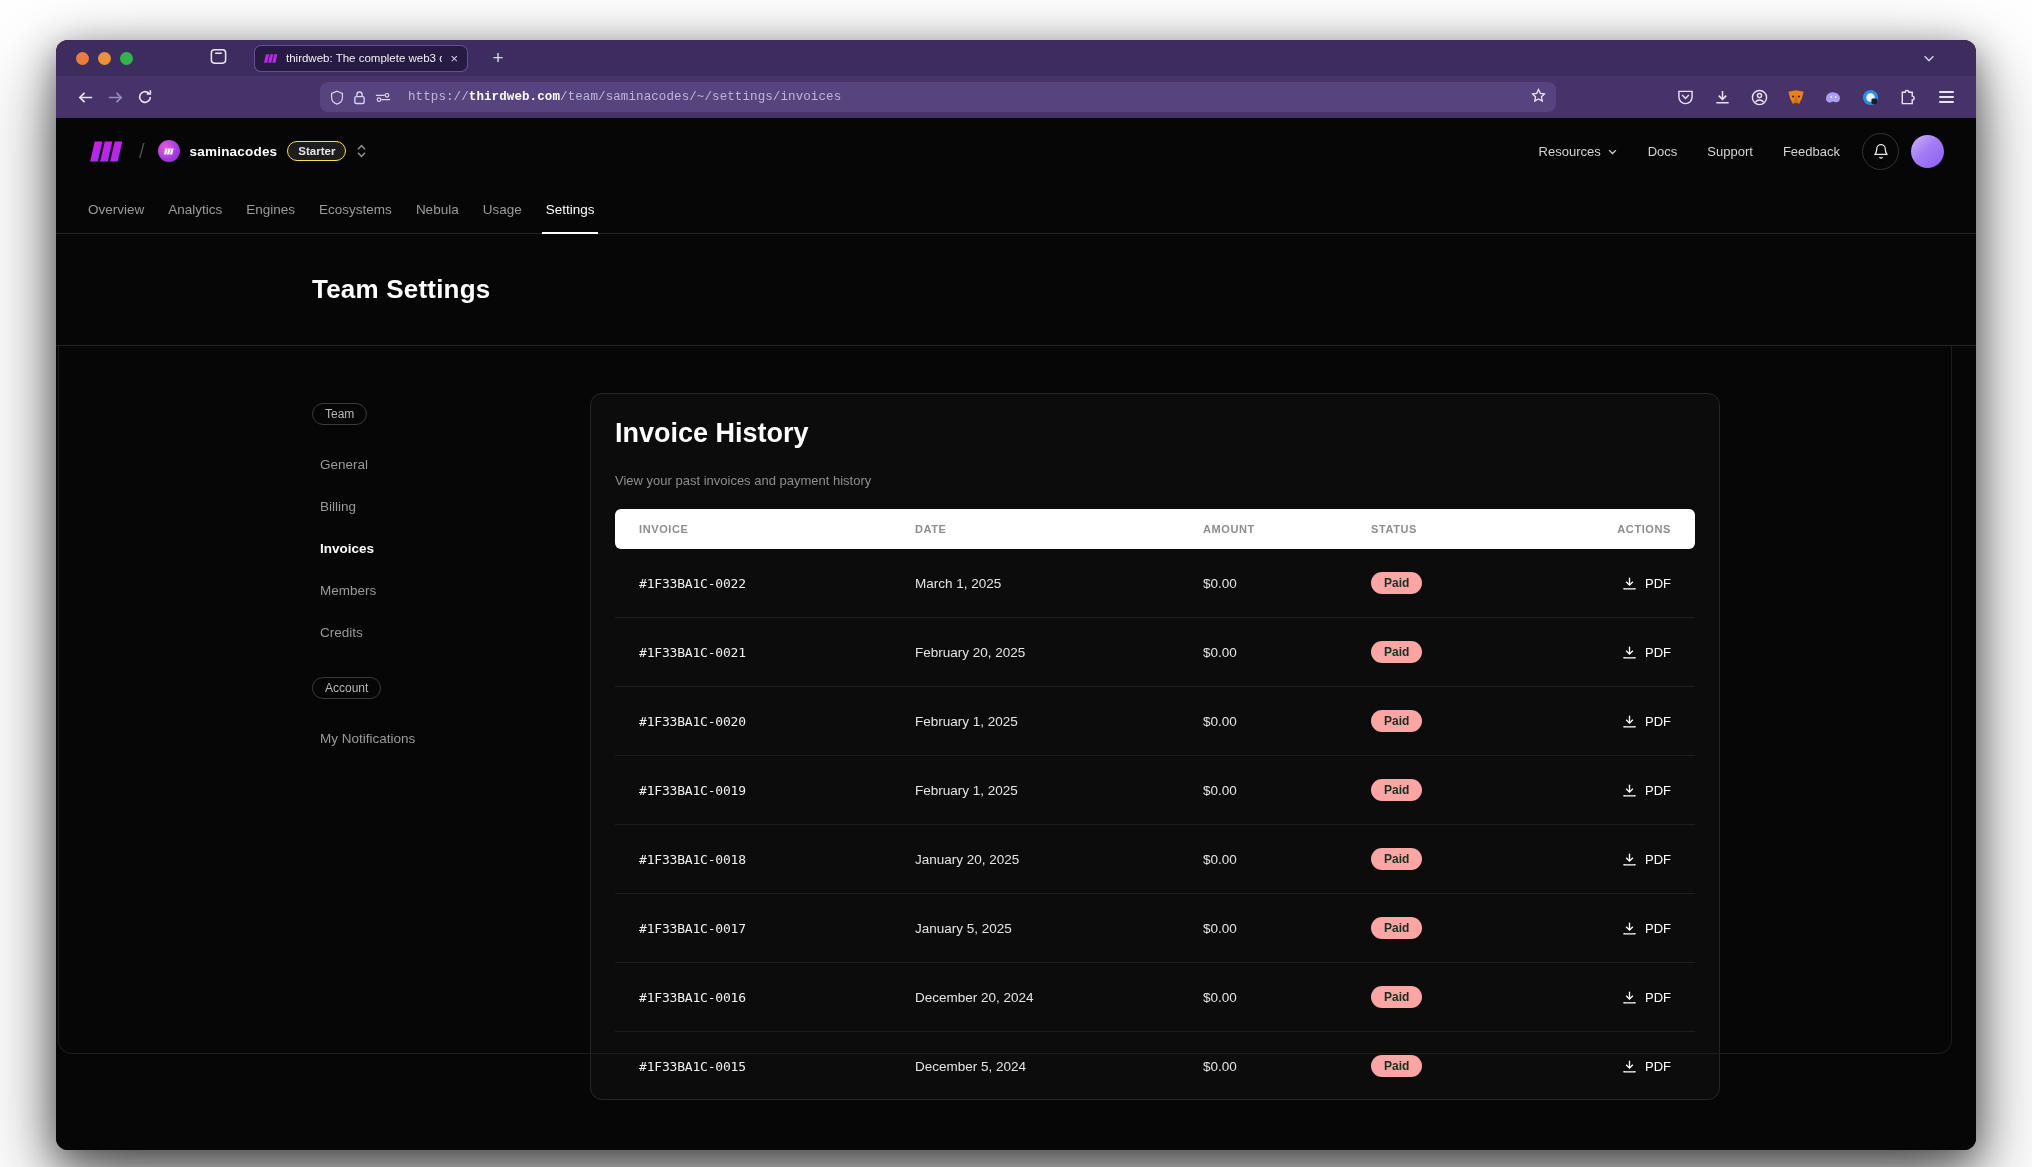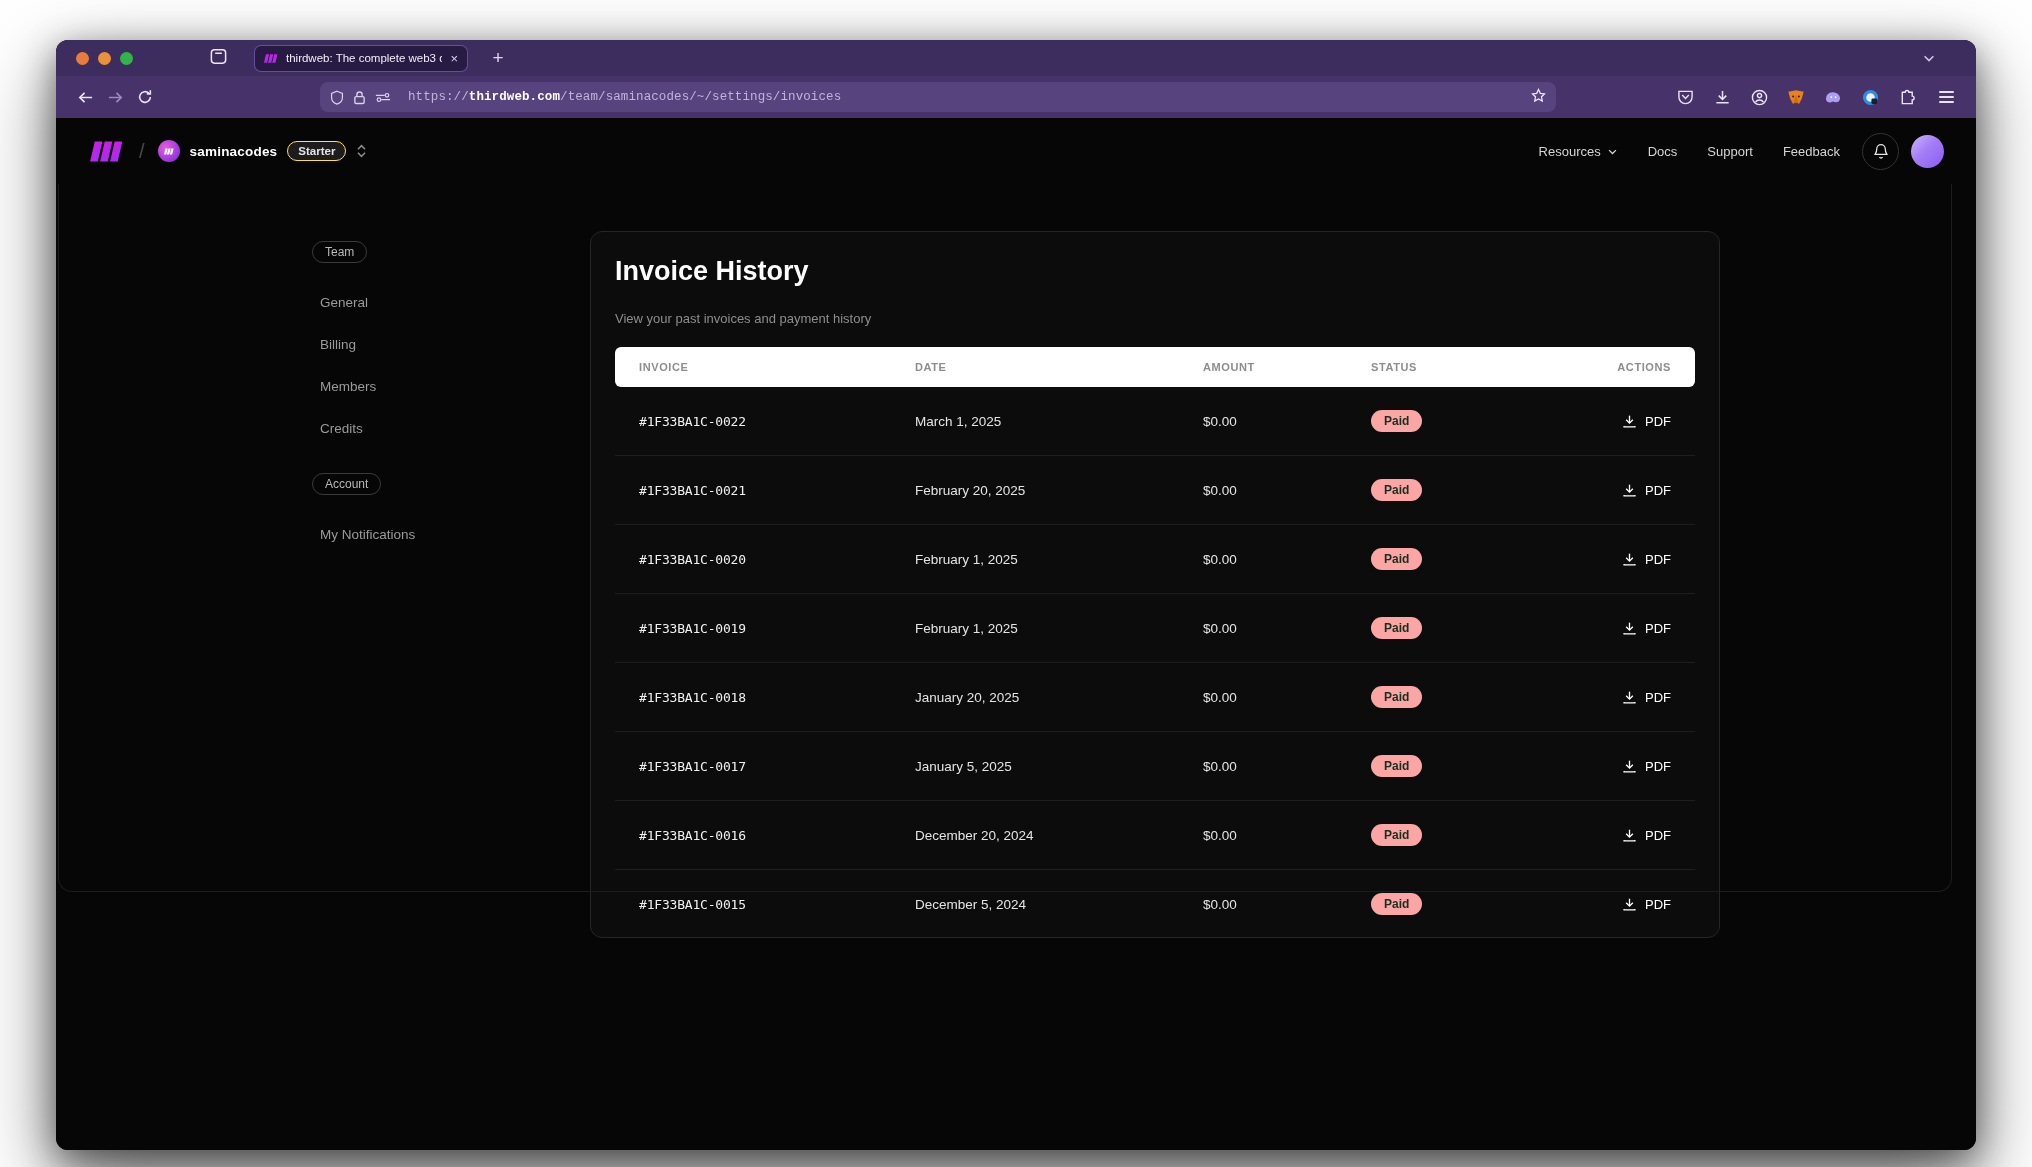--- a/index.html
+++ b/index.html
@@ -282,26 +282,40 @@
           </div>
       <span class="bell-btn">
         <svg width="16" height="17" viewBox="0 0 18 20" fill="none" stroke="currentColor" stroke-width="1.5">
               <path d="M9 2 a5 5 0 0 1 5 5 c0 4 1.5 5.5 2 6.5 H2 c.5 -1 2 -2.5 2 -6.5 a5 5 0 0 1 5 -5 Z"></path>
               <path d="M7.3 16.5 a1.8 1.8 0 0 0 3.4 0"></path>
             </svg>
       </span>
       <span class="user-avatar"></span>
     </div>
 
-
+    <div class="hrow2">
+          <div class="navtab">Overview</div>
+          <div class="navtab">Analytics</div>
+          <div class="navtab">Engines</div>
+          <div class="navtab">Ecosystems</div>
+          <div class="navtab">Nebula</div>
+          <div class="navtab">Usage</div>
+          <div class="navtab active">Settings</div>
+        </div>
+
+    <div class="hero">
+      <div class="container">
+            <h1>Team Settings</h1>
+          </div>
+    </div>
 
     <div class="content">
       <div class="frame"></div>
       <div class="container cbody">
-        <aside><span class="side-pill">Team</span><div class="side-item">General</div><div class="side-item">Billing</div><div class="side-item">Members</div><div class="side-item">Credits</div><span class="side-pill mt">Account</span><div class="side-item">My Notifications</div></aside>
+        <aside><span class="side-pill">Team</span><div class="side-item">General</div><div class="side-item">Billing</div><div class="side-item active">Invoices</div><div class="side-item">Members</div><div class="side-item">Credits</div><span class="side-pill mt">Account</span><div class="side-item">My Notifications</div></aside>
         <section class="card">
           <h2>Invoice History</h2>
           <p class="sub">View your past invoices and payment history</p>
           <div class="tbl">
             <div class="thead">
                   <div class="th c0">Invoice</div>
                   <div class="th c1">Date</div>
                   <div class="th c2">Amount</div>
                   <div class="th c3">Status</div>
                   <div class="th c4" style="text-align: right;">Actions</div>

